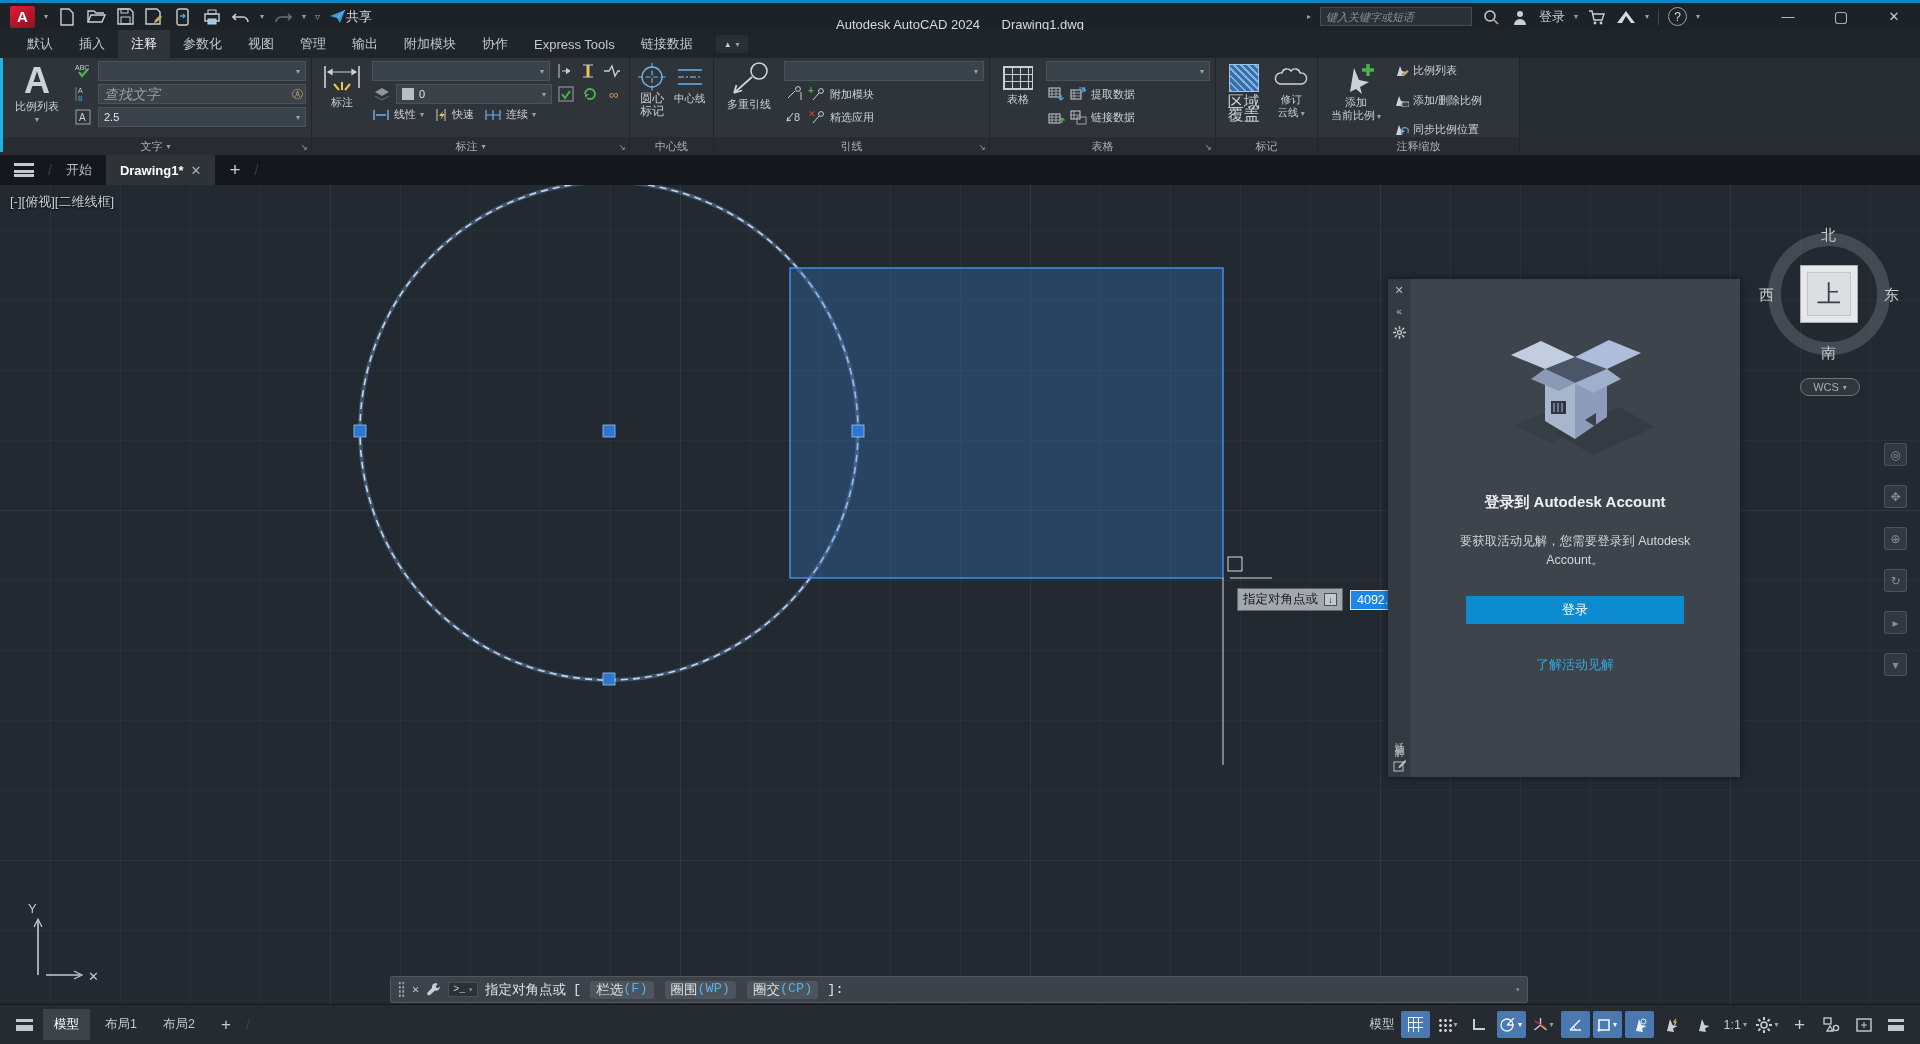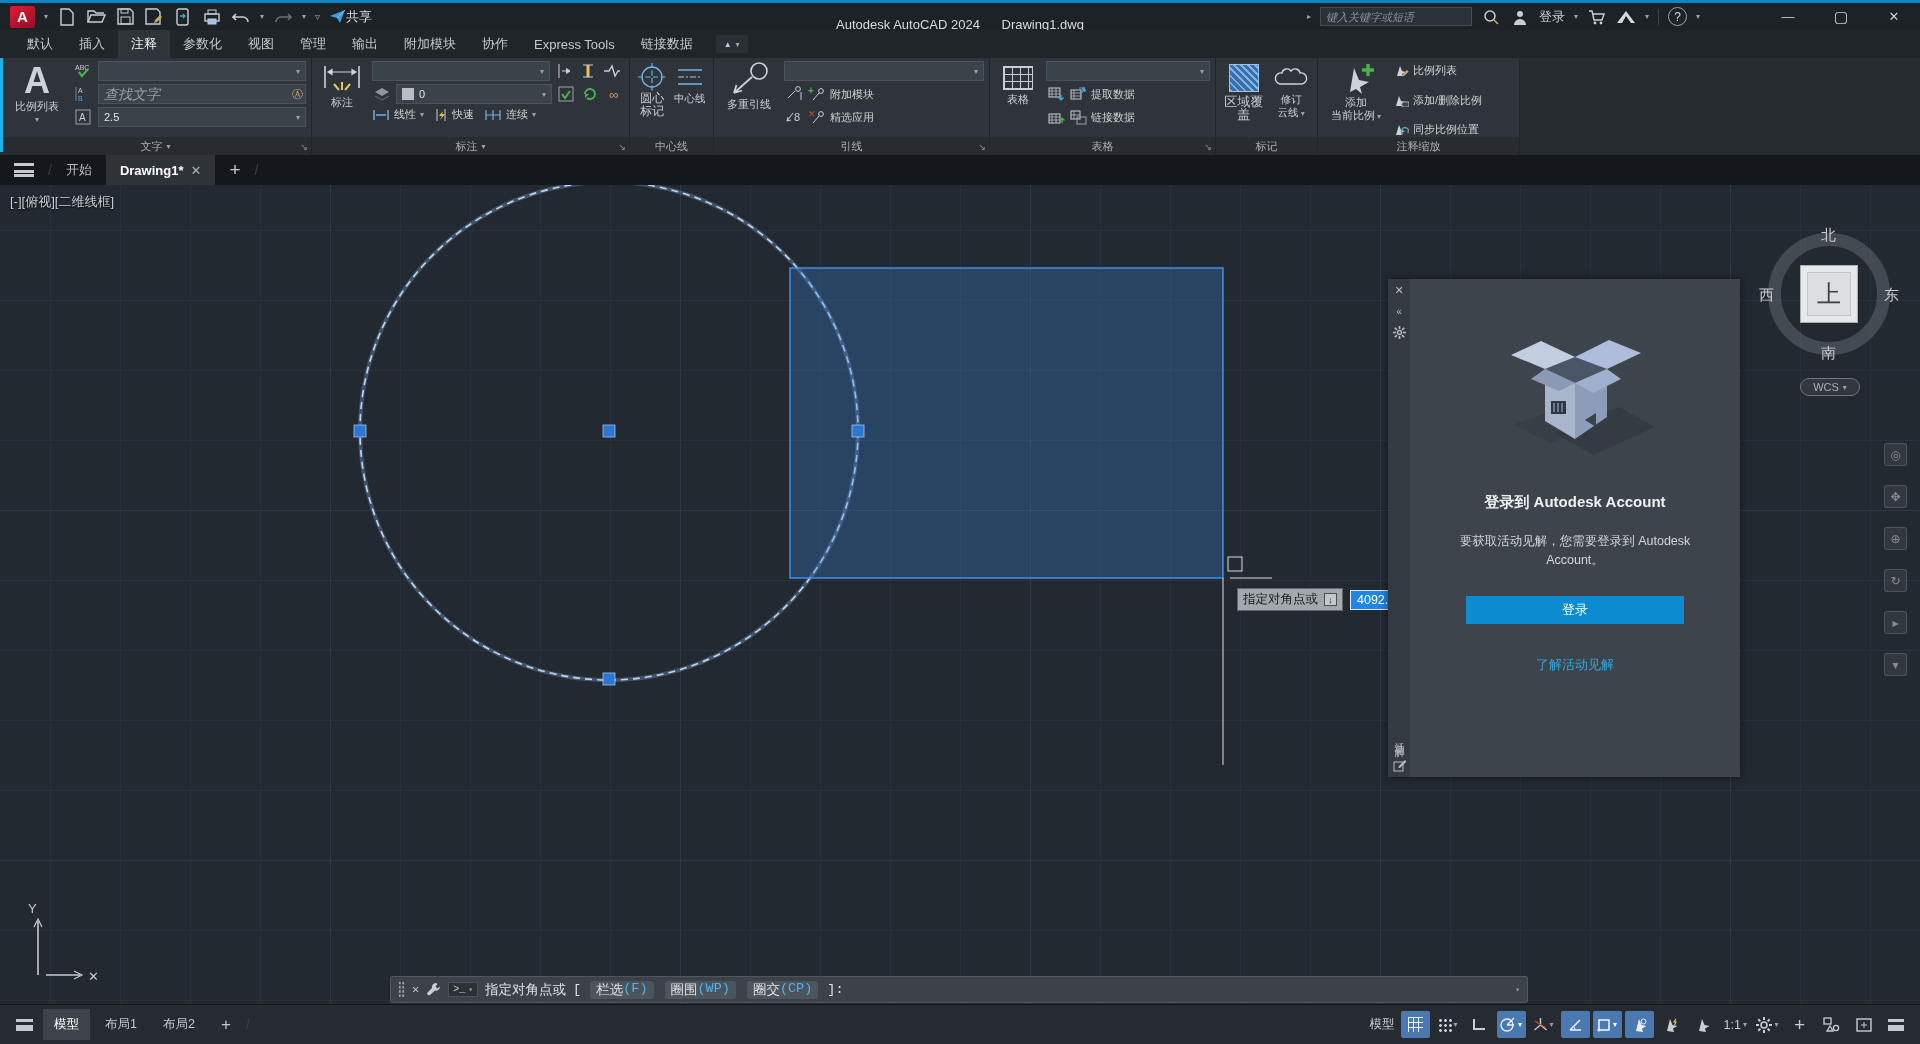--- a/index.html
+++ b/index.html
@@ -553,21 +553,21 @@
         </div>
       </div>
       <div class="panel-foot">
         <span>表格</span>
       </div>
       <span class="launcher">↘</span>
     </div>
 
     <div class="panel" style="width:102px">
       <div class="panel-body" style="gap:4px">
-        <div class="bigbtn" style="width:46px;font-size:13px">
+        <div class="bigbtn" style="width:46px;font-size:16px">
           <span class="hatch-ic" style="width:30px;height:28px;display:inline-block;margin:2px 0 3px;"></span>
           <span>区域覆盖</span>
         </div>
         <div class="bigbtn" style="width:42px;font-size:10.5px">
           <svg width="34" height="24" style="margin:4px 0 3px">
             <path d="M6 18 a4 4 0 1 1 2 -11 a5 5 0 0 1 9 -2 a5 5 0 0 1 9 2 a4 4 0 1 1 2 11 z" fill="none" stroke="#ccd2d8" stroke-width="1.4"></path>
           </svg>
           <span>修订</span>
           <span><span>云线</span><span class="caret"> ▾</span></span>
         </div>

